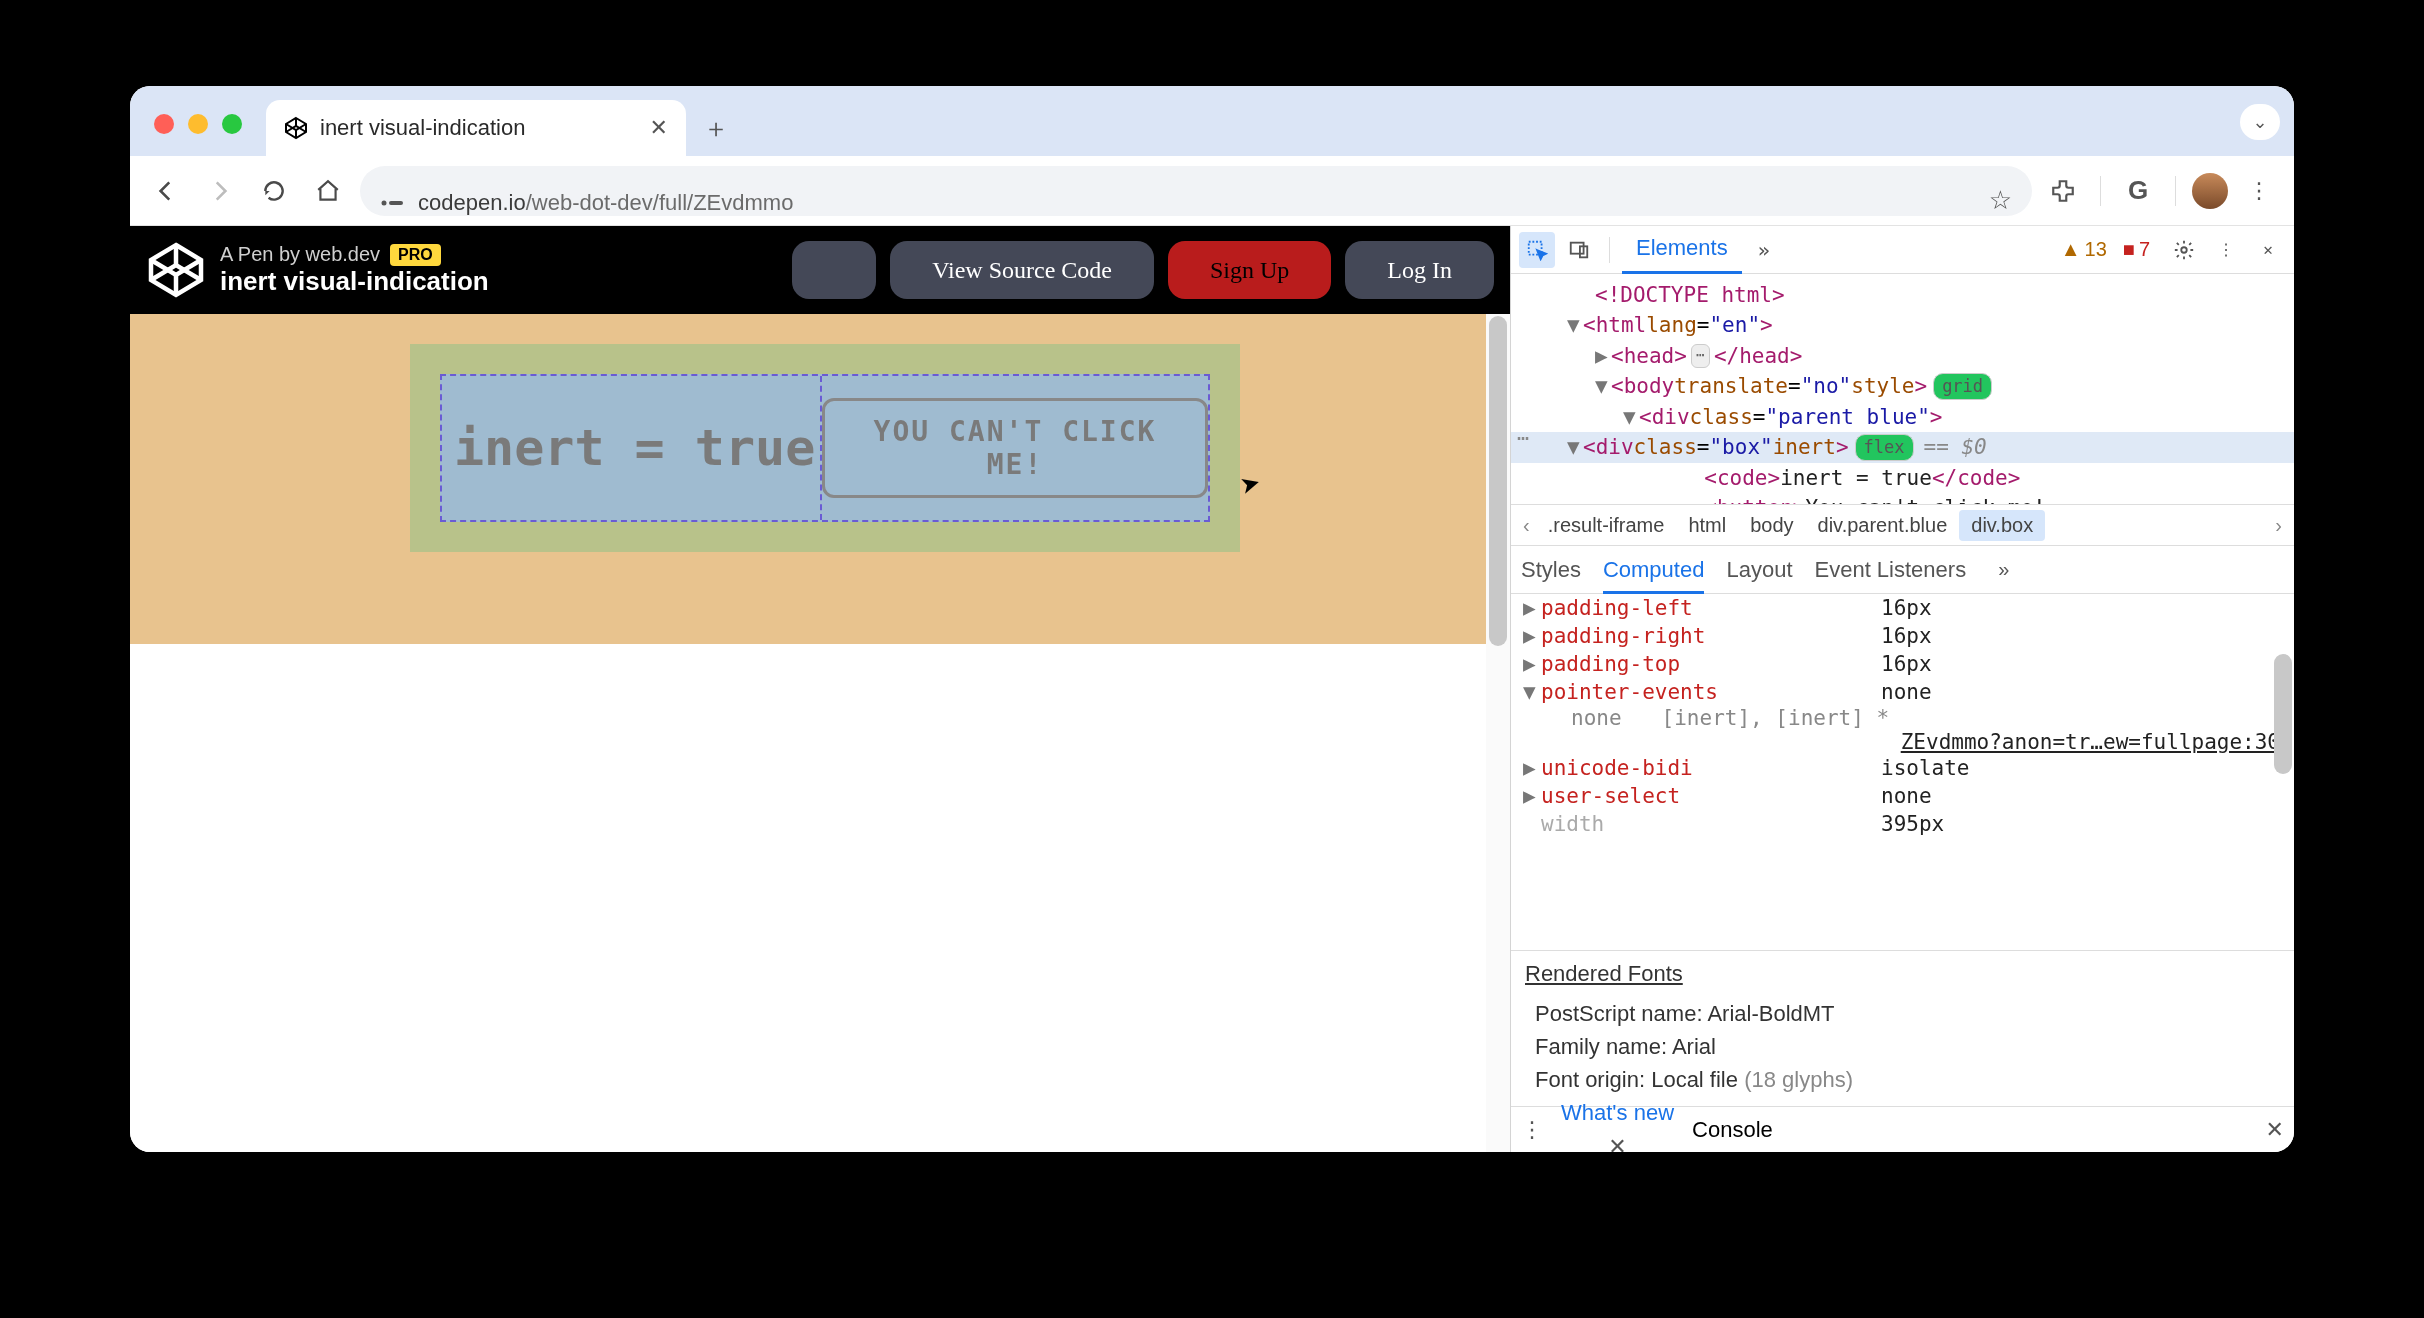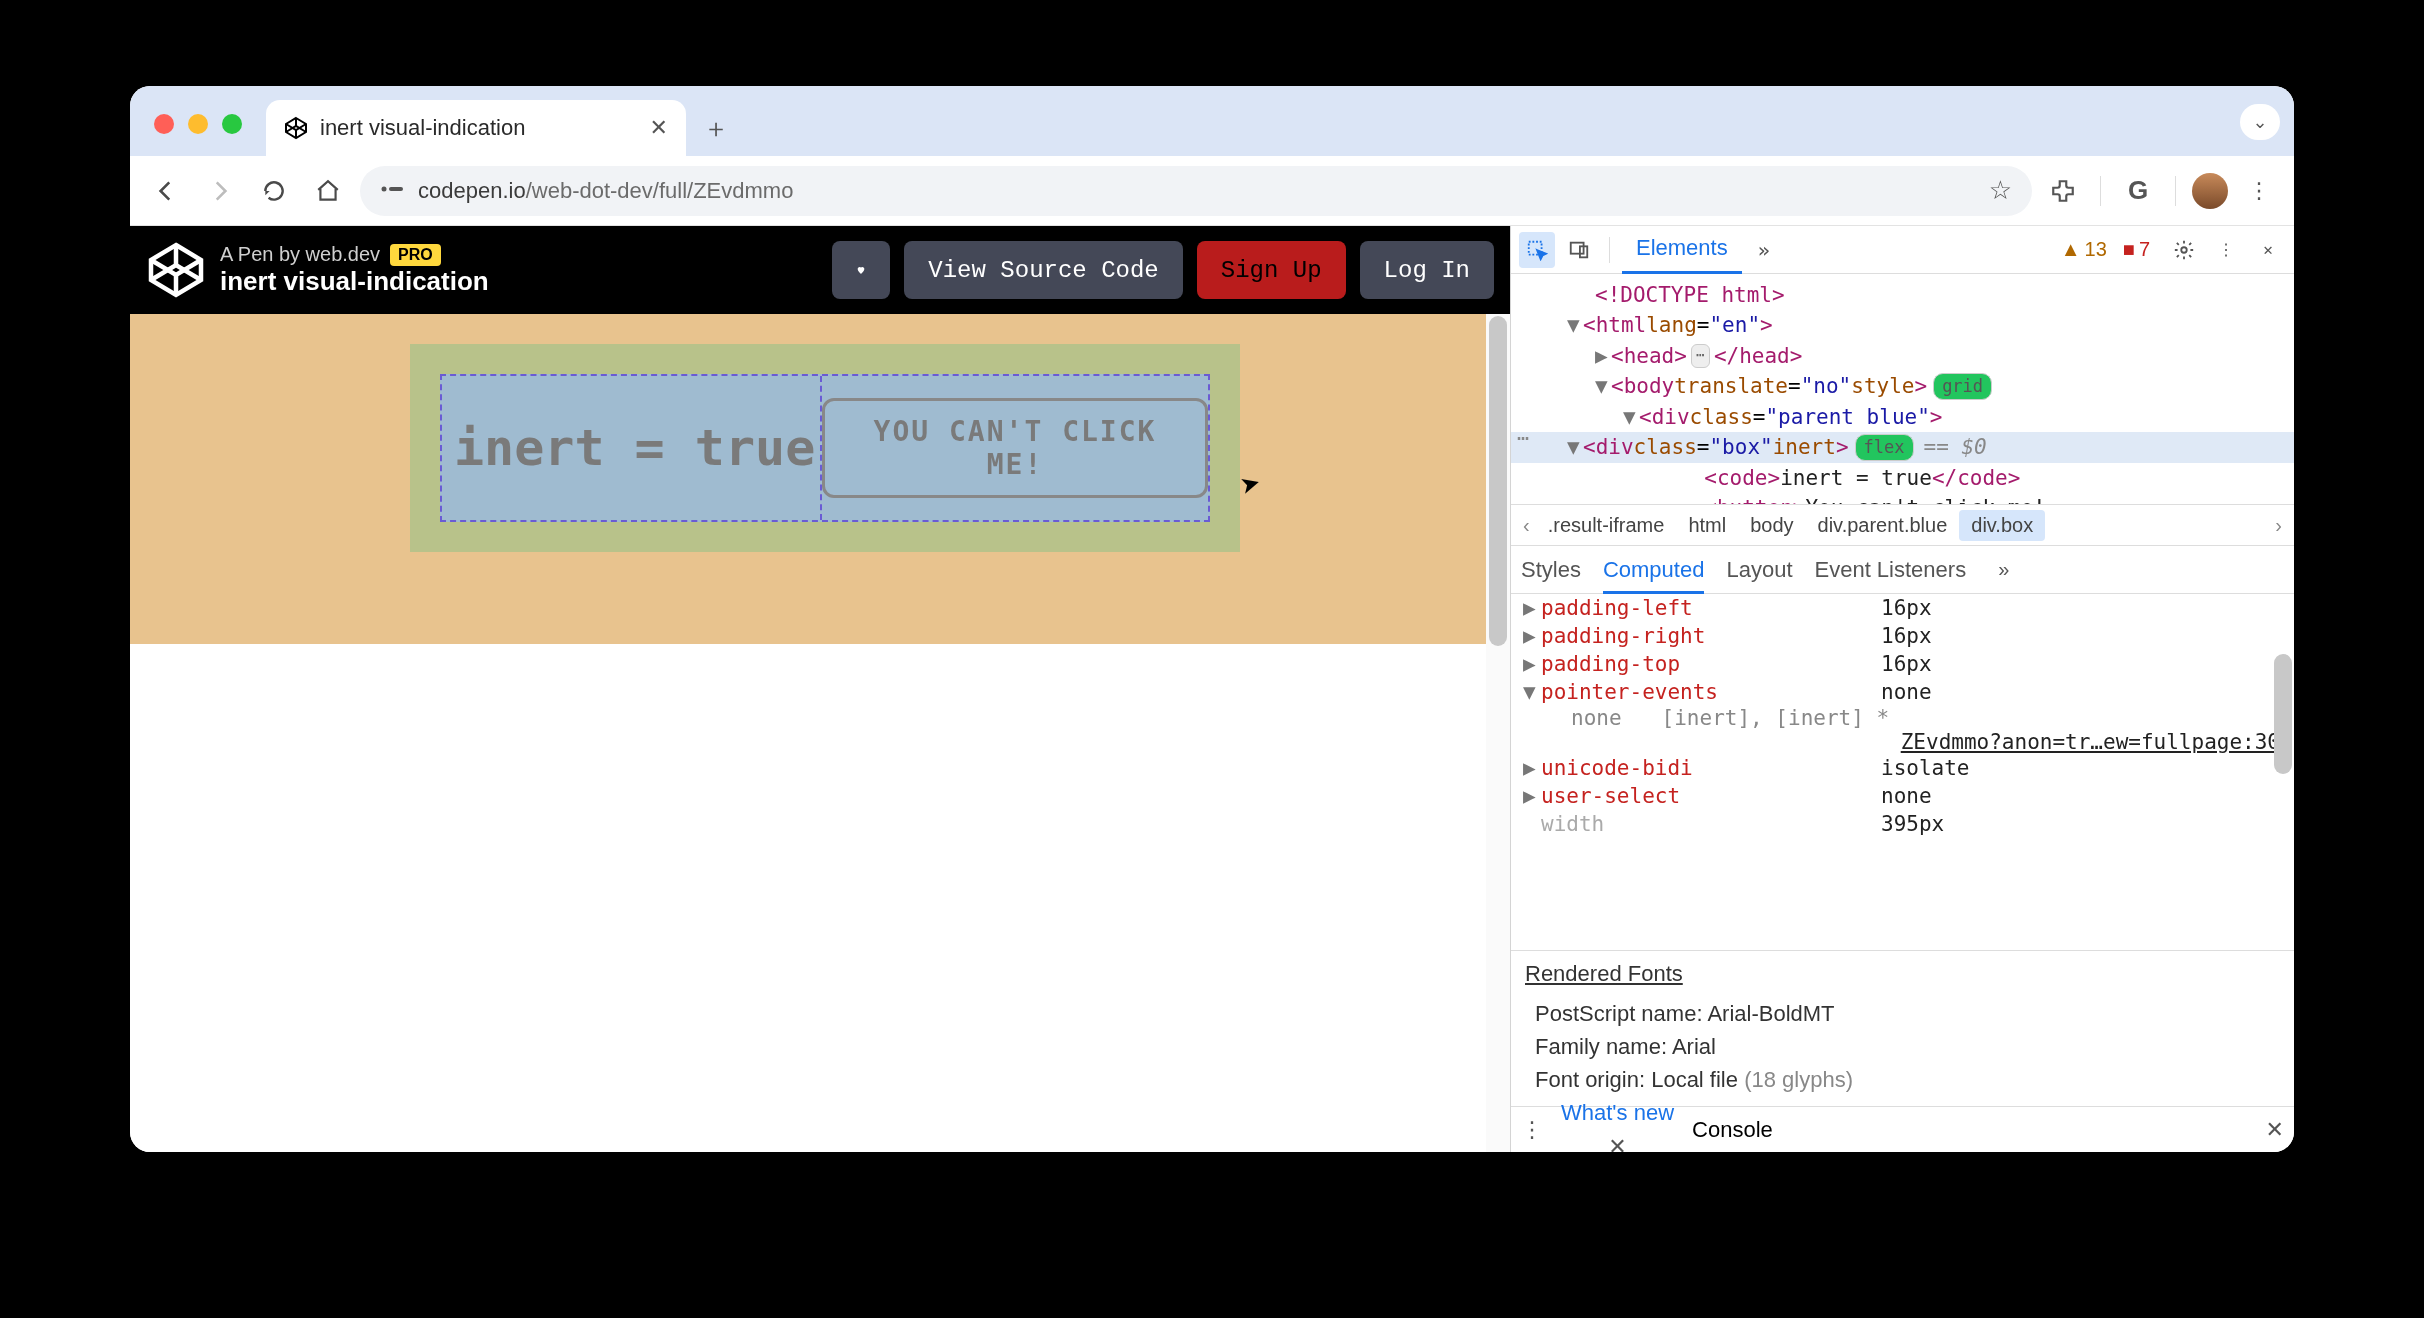--- a/index.html
+++ b/index.html
@@ -54,42 +54,42 @@
   background: #fff;
   display: flex;
   align-items: center;
   padding: 0 14px;
   gap: 10px;
   border-bottom: 1px solid #e3e3e3;
 }
 .nav-btn { width: 44px; height: 44px; display: flex; align-items: center; justify-content: center; border-radius: 50%; color: #4a4a4a; }
 .nav-btn.disabled { color: #bdbdbd; }
 .nav-btn svg { width: 26px; height: 26px; }
-.omnibox { flex: 1; height: 50px; background: #f1f3f6; border-radius: 25px; display: flex; align-items: center; padding: 0 20px; gap: 14px; font-size: 22px; color: #3b3b3b; }
+.omnibox { flex: 1; height: 50px; background: #f1f3f6; border-radius: 25px; display: flex; align-items: flex-end; padding: 0 20px; gap: 14px; font-size: 22px; color: #3b3b3b; }
 .omnibox .secure { font-size: 20px; }
 .omnibox .u-host { color: #3b3b3b; }
 .omnibox .u-path { color: #6b6b6b; }
 .toolbar-ic { width: 42px; height: 42px; display: flex; align-items: center; justify-content: center; color: #555; }
 .toolbar-ic svg { width: 26px; height: 26px; }
 .toolbar-sep { width: 1px; height: 30px; background: #ddd; margin: 0 6px; }
 .avatar { width: 36px; height: 36px; border-radius: 50%; background: linear-gradient(#c88a5a,#7a4a2a); }
 
 .content { display: flex; height: calc(100% - 140px); }
 .page { width: 1380px; position: relative; background: #fff; }
 .devtools { flex: 1; border-left: 1px solid #d4d4d4; display: flex; flex-direction: column; background: #fff; font-family: Menlo, Consolas, monospace; }
 
 
 .cp-header { height: 88px; background: #000; display: flex; align-items: center; padding: 0 16px; gap: 14px; }
 .cp-logo { width: 60px; height: 60px; }
 .cp-meta { display: flex; flex-direction: column; color: #fff; }
 .cp-byline { font-size: 20px; color: #cfcfcf; display: flex; align-items: center; gap: 10px; font-family: -apple-system, sans-serif; }
 .cp-pro { background: #ffd83d; color: #000; font-weight: 700; font-size: 16px; padding: 2px 8px; border-radius: 4px; }
 .cp-title { font-size: 26px; font-weight: 700; font-family: -apple-system, sans-serif; }
 .cp-spacer { flex: 1; }
-.cp-btn { height: 58px; padding: 0 24px; display: flex; align-items: center; border-radius: 8px; font-size: 24px; font-weight: 400; font-family: Liberation Mono, monospace; }
+.cp-btn { height: 58px; padding: 0 42px; display: flex; align-items: center; border-radius: 17px; font-size: 24px; font-weight: 400; font-family: Liberation Serif, serif; }
 .cp-btn.gray { background: #444857; color: #fff; }
 .cp-btn.green { background: #b91c1c; color: #000; font-weight: 500; }
 .cp-heart { width: 58px; justify-content: center; }
 
 
 .demo { height: calc(100% - 88px); width: 100%; overflow: hidden; position: relative; }
 .demo-panel { height: 50%; display: flex; align-items: center; justify-content: center; }
 .demo-panel.top { background: #e8c38e; height: 330px; }
 .demo-panel.bottom { background: #f3c9d3; height: calc(100% - 330px); align-items: flex-start; padding-top: 15px; }
 .scroll-track { position: absolute; right: 0; top: 0; width: 24px; height: 100%; background: #fafafa; }

